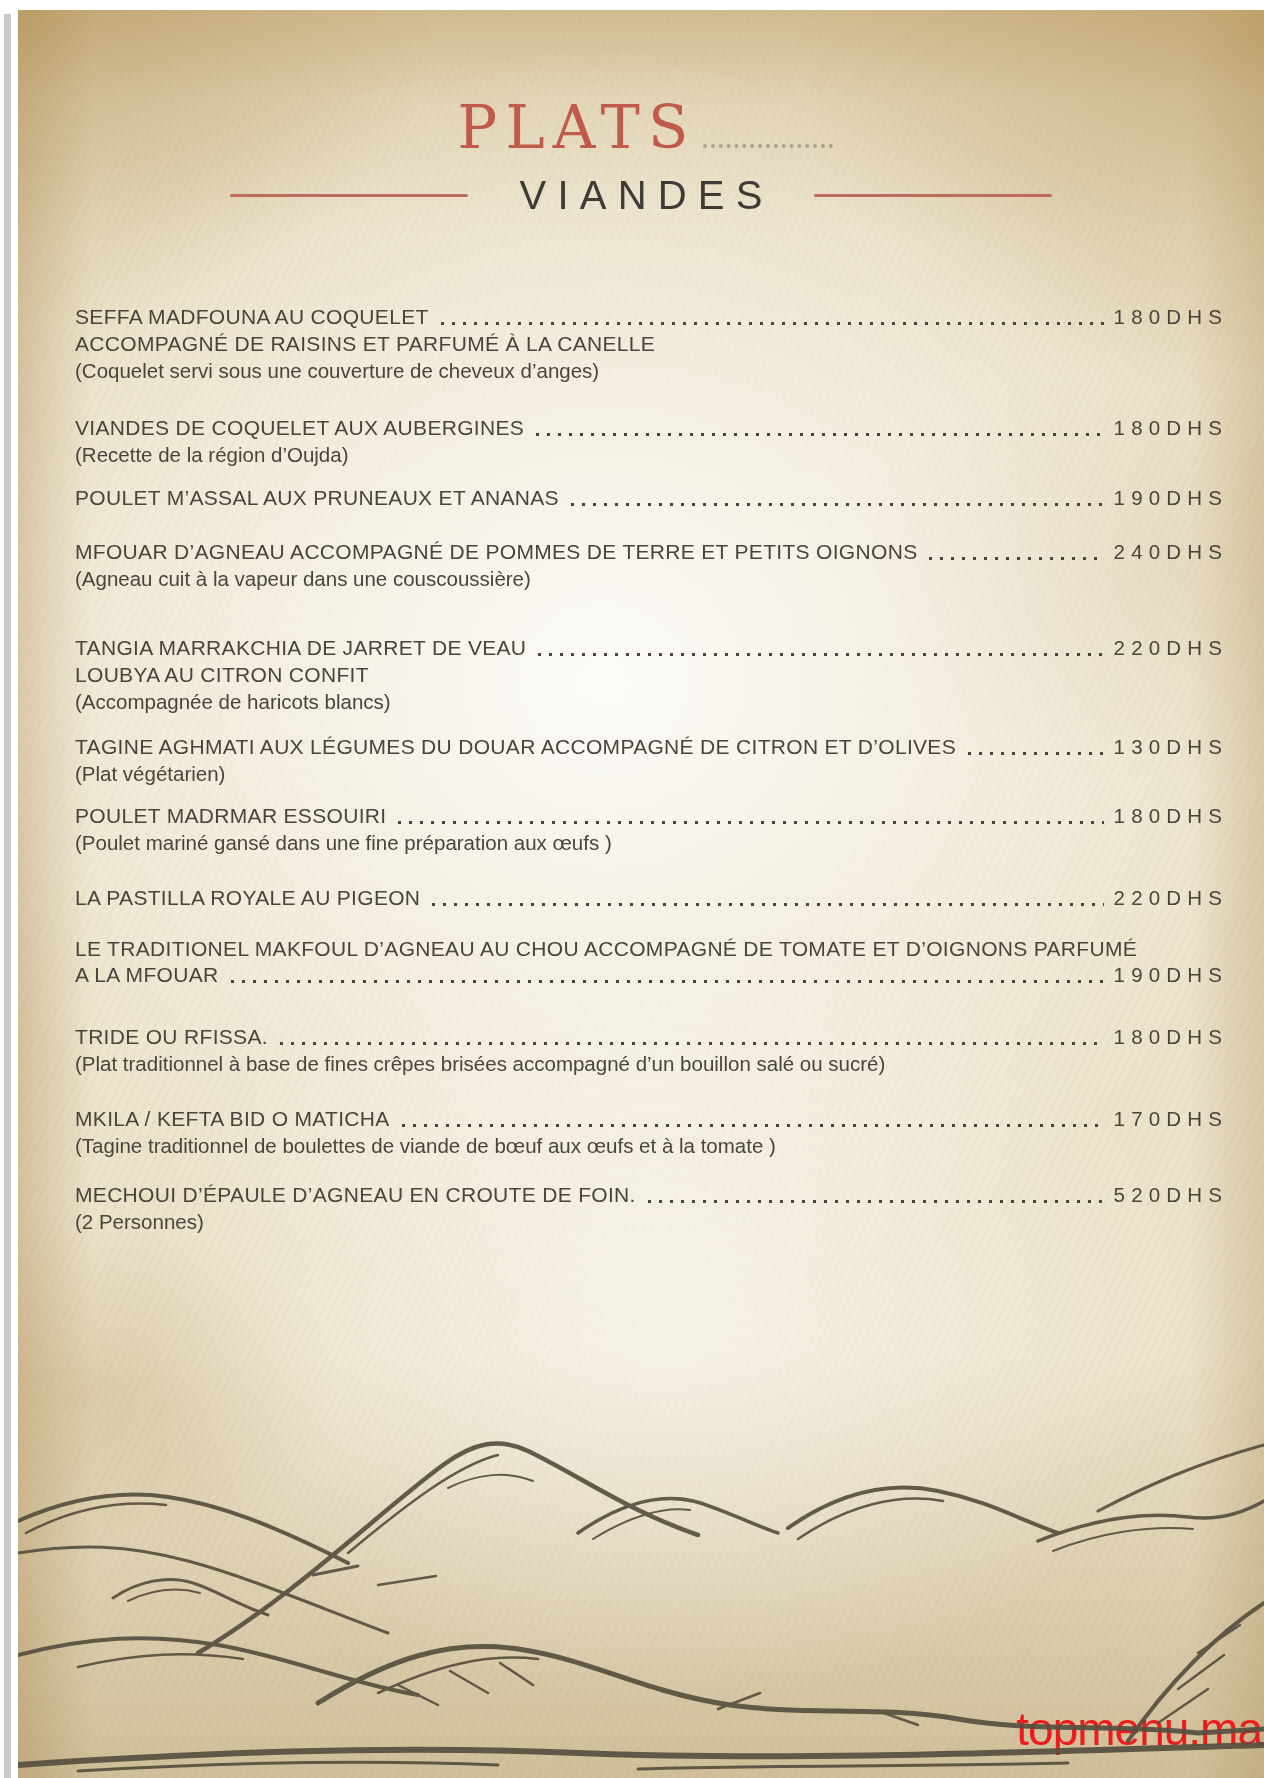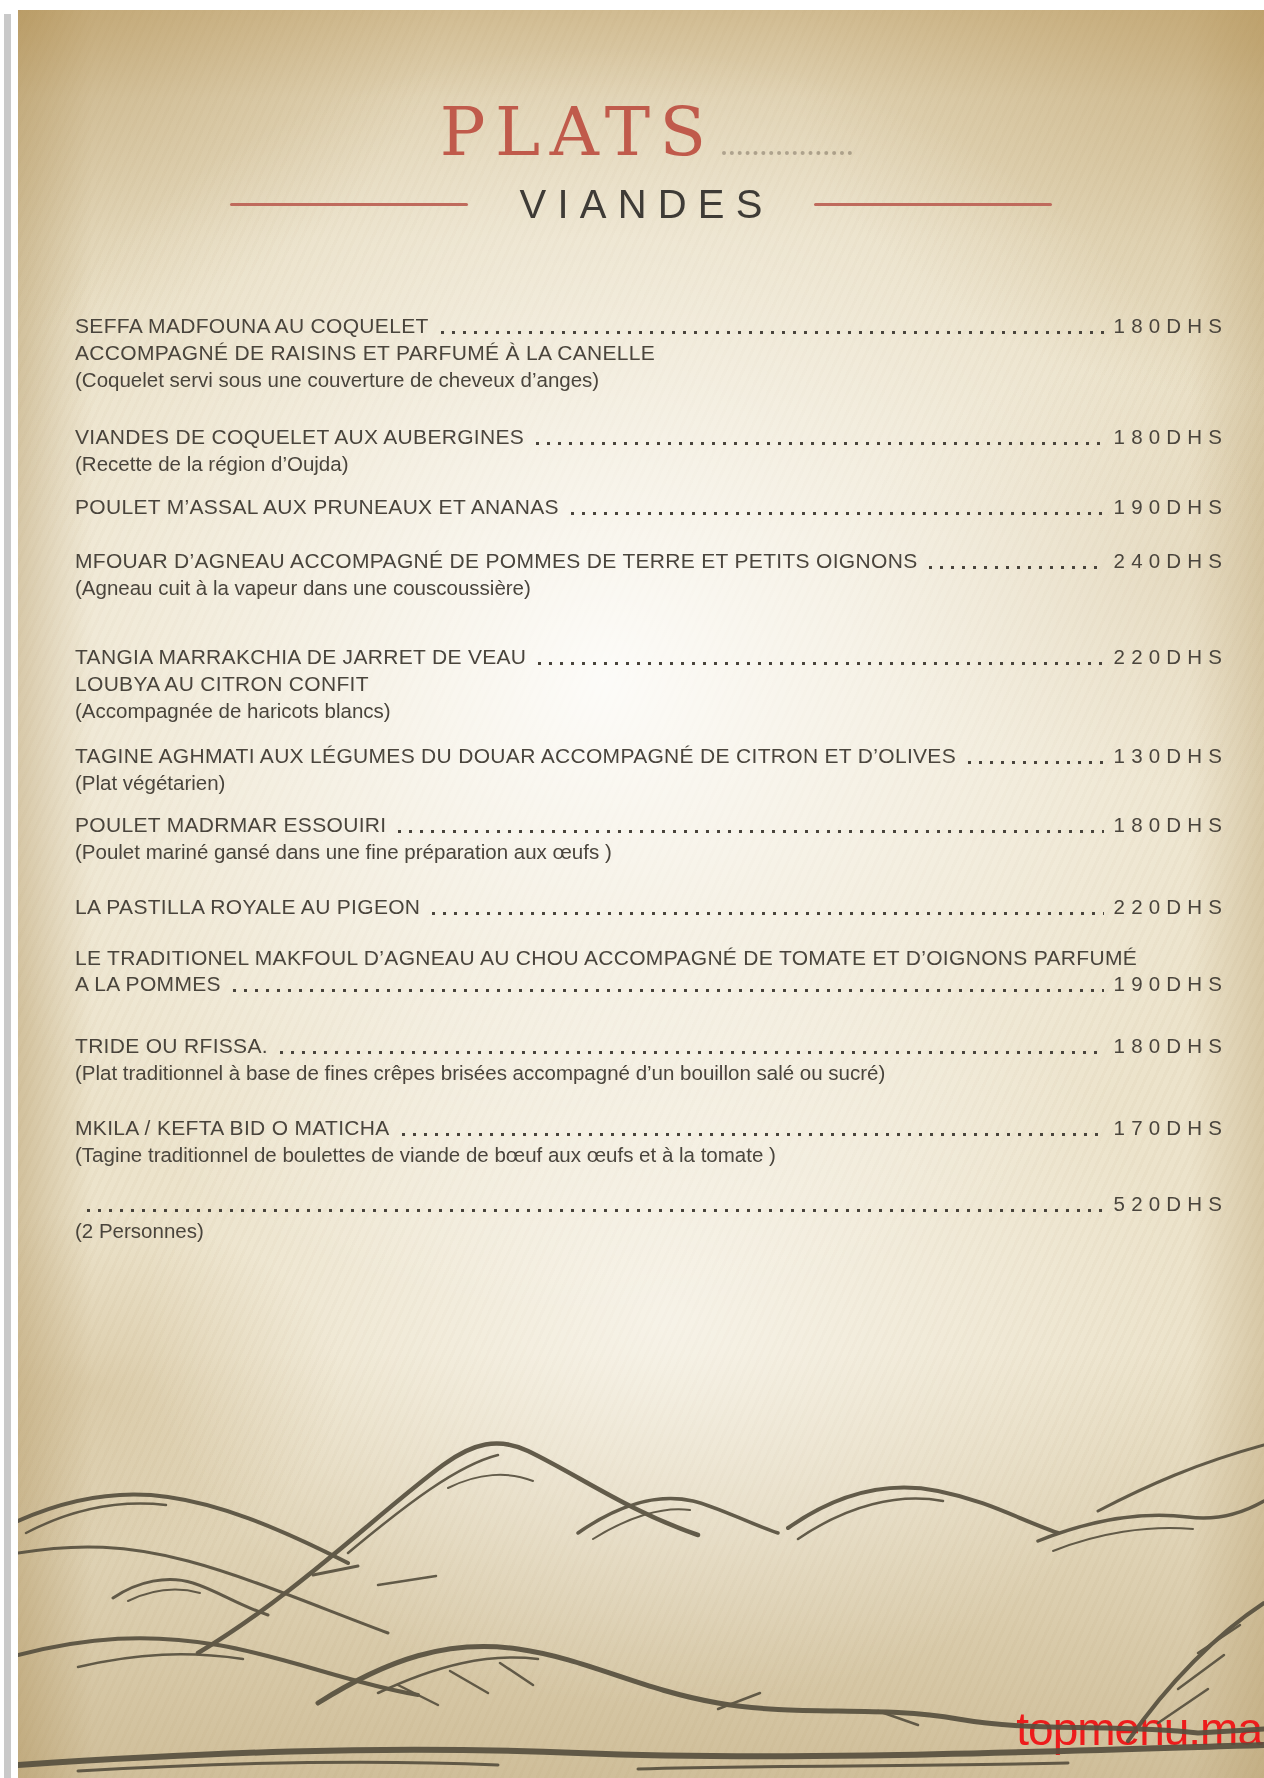--- a/index.html
+++ b/index.html
@@ -19,21 +19,21 @@
       radial-gradient(38% 20% at 100% 2%, rgba(168,133,68,0.42), rgba(0,0,0,0) 100%),
       radial-gradient(20% 10% at 6% 78%, rgba(178,148,92,0.28), rgba(0,0,0,0) 100%),
       radial-gradient(26% 12% at 92% 32%, rgba(188,162,112,0.20), rgba(0,0,0,0) 100%),
       linear-gradient(90deg, rgba(168,138,82,0.38), rgba(0,0,0,0) 6%, rgba(0,0,0,0) 94%, rgba(168,138,82,0.30) 100%),
       linear-gradient(0deg, rgba(165,136,80,0.40), rgba(0,0,0,0) 24%),
       repeating-linear-gradient(115deg, rgba(140,110,60,0.035) 0 3px, rgba(0,0,0,0) 3px 8px);
   }
   .header{text-align:center}
   .title{
     margin:88px 0 0 0;font-family:"DejaVu Serif",serif;font-weight:500;
-    font-size:68px;line-height:1;letter-spacing:0.14em;text-indent:0.14em;
+    font-size:59px;line-height:1;letter-spacing:0.14em;text-indent:0.14em;
     color:#c05a4b;white-space:nowrap;
   }
   .title-flourish{
     display:inline-block;width:130px;height:8px;margin-left:6px;
     border-bottom:4px dotted rgba(70,58,45,0.35);vertical-align:baseline;
   }
   .section-row{display:flex;align-items:center;justify-content:center;gap:40px;margin-top:16px}
   .rule{height:3px;width:238px;background:#bf6a5c;border-radius:2px}
   .section-title{
     font-size:40px;letter-spacing:0.28em;text-indent:0.28em;color:#3e3b36;white-space:nowrap;
@@ -146,21 +146,21 @@
       <div class="row">
         <span class="nm">LA PASTILLA ROYALE AU PIGEON</span>
         <span class="dots"></span>
         <span class="pr">220DHS</span>
       </div>
     </div>
 
     <div class="item mt25">
       <div class="pre">LE TRADITIONEL MAKFOUL D’AGNEAU AU CHOU ACCOMPAGNÉ DE TOMATE ET D’OIGNONS PARFUMÉ</div>
       <div class="row">
-        <span class="nm">A LA POMMES</span>
+        <span class="nm">A LA MFOUAR</span>
         <span class="dots"></span>
         <span class="pr">190DHS</span>
       </div>
     </div>
 
     <div class="item mt36">
       <div class="row">
         <span class="nm">TRIDE OU RFISSA.</span>
         <span class="dots"></span>
         <span class="pr">180DHS</span>
@@ -172,20 +172,21 @@
       <div class="row">
         <span class="nm">MKILA / KEFTA BID O MATICHA</span>
         <span class="dots"></span>
         <span class="pr">170DHS</span>
       </div>
       <div class="desc">(Tagine traditionnel de boulettes de viande de bœuf aux œufs et à la tomate )</div>
     </div>
 
     <div class="item mt23">
       <div class="row">
+        <span class="nm">MECHOUI D’ÉPAULE D’AGNEAU EN CROUTE DE FOIN.</span>
         <span class="dots"></span>
         <span class="pr">520DHS</span>
       </div>
       <div class="desc">(2 Personnes)</div>
     </div>
 
   </div>
 
   <div class="watermark">topmenu.ma</div>
 

